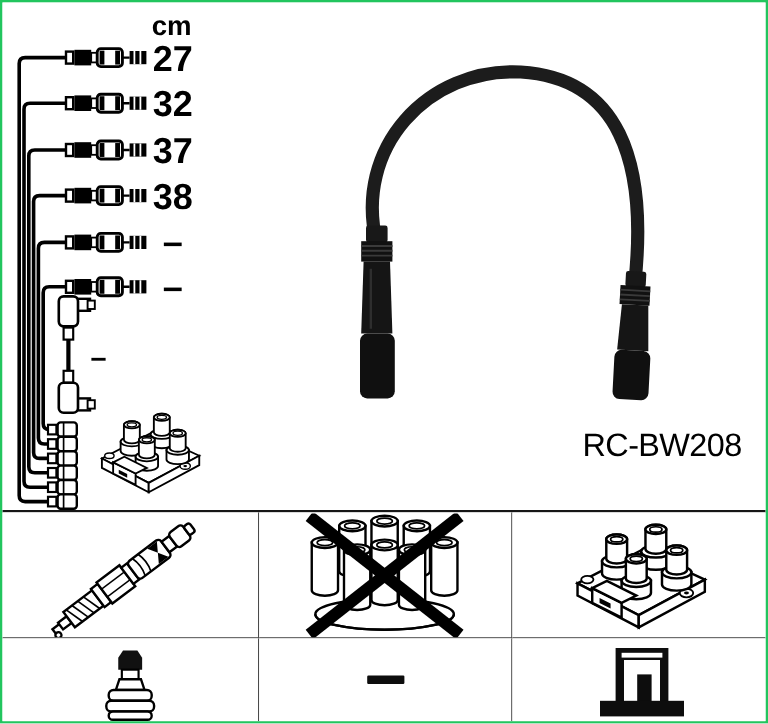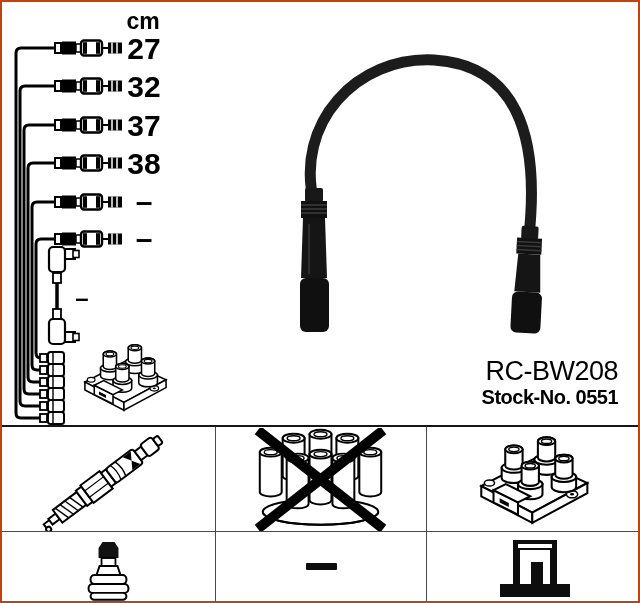--- a/index.html
+++ b/index.html
@@ -1,18 +1,18 @@
 <!DOCTYPE html>
 <html><head>
 <meta charset="utf-8">
 <style>
   html,body{margin:0;padding:0;background:#e8e8e8;}
   #sheet{
     position:relative;width:640px;height:603px;background:#ffffff;
-    border:2px solid #c2410c;box-sizing:border-box;overflow:hidden;
+    border:2px solid #22c55e;box-sizing:border-box;overflow:hidden;
     font-family:"Liberation Sans",sans-serif;color:#000;
   }
   #diagram-panel{position:absolute;left:0;top:0;width:636px;height:423px;background:#fff;}
   #schematic-svg{position:absolute;left:0;top:0;}
   #photo-svg{position:absolute;left:270px;top:36px;}
   #part-block{position:absolute;right:20px;top:354px;text-align:right;line-height:1.12;}
   #part-model{font-size:27px;font-weight:normal;letter-spacing:-0.5px;}
   #part-stock{font-size:20px;font-weight:bold;letter-spacing:-0.5px;}
   #legend{
     position:absolute;left:0;top:423px;width:636px;height:176px;
@@ -162,21 +162,20 @@
         <line x1="243" y1="204" x2="268" y2="204" stroke="#3a3a3a" stroke-width="1.5"></line>
         <line x1="243" y1="208" x2="268" y2="208" stroke="#3a3a3a" stroke-width="1.5"></line>
         <line x1="243" y1="212" x2="268" y2="212" stroke="#3a3a3a" stroke-width="1.5"></line>
         <polygon points="245,216 267,216 269,254 243,254" fill="#151515"></polygon>
         <rect x="241" y="254" width="30" height="41" rx="6" fill="#101010"></rect>
       </g>
     </svg>
 
     <div id="part-block">
       <div id="part-model">RC-BW208</div>
-      <div id="part-stock">Stock-No. 0551</div>
     </div>
   </div>
 
   <div id="legend">
 
     <div class="cell">
       <svg width="214" height="103" viewBox="0 0 214 103">
         <g transform="translate(103,53) rotate(-37)" fill="#fff" stroke="#000" stroke-width="2">
           <path d="M-75,6 L-75,-2 L-67,-2" fill="none"></path>
           <circle cx="-74" cy="5" r="2.5" fill="#fff"></circle>

